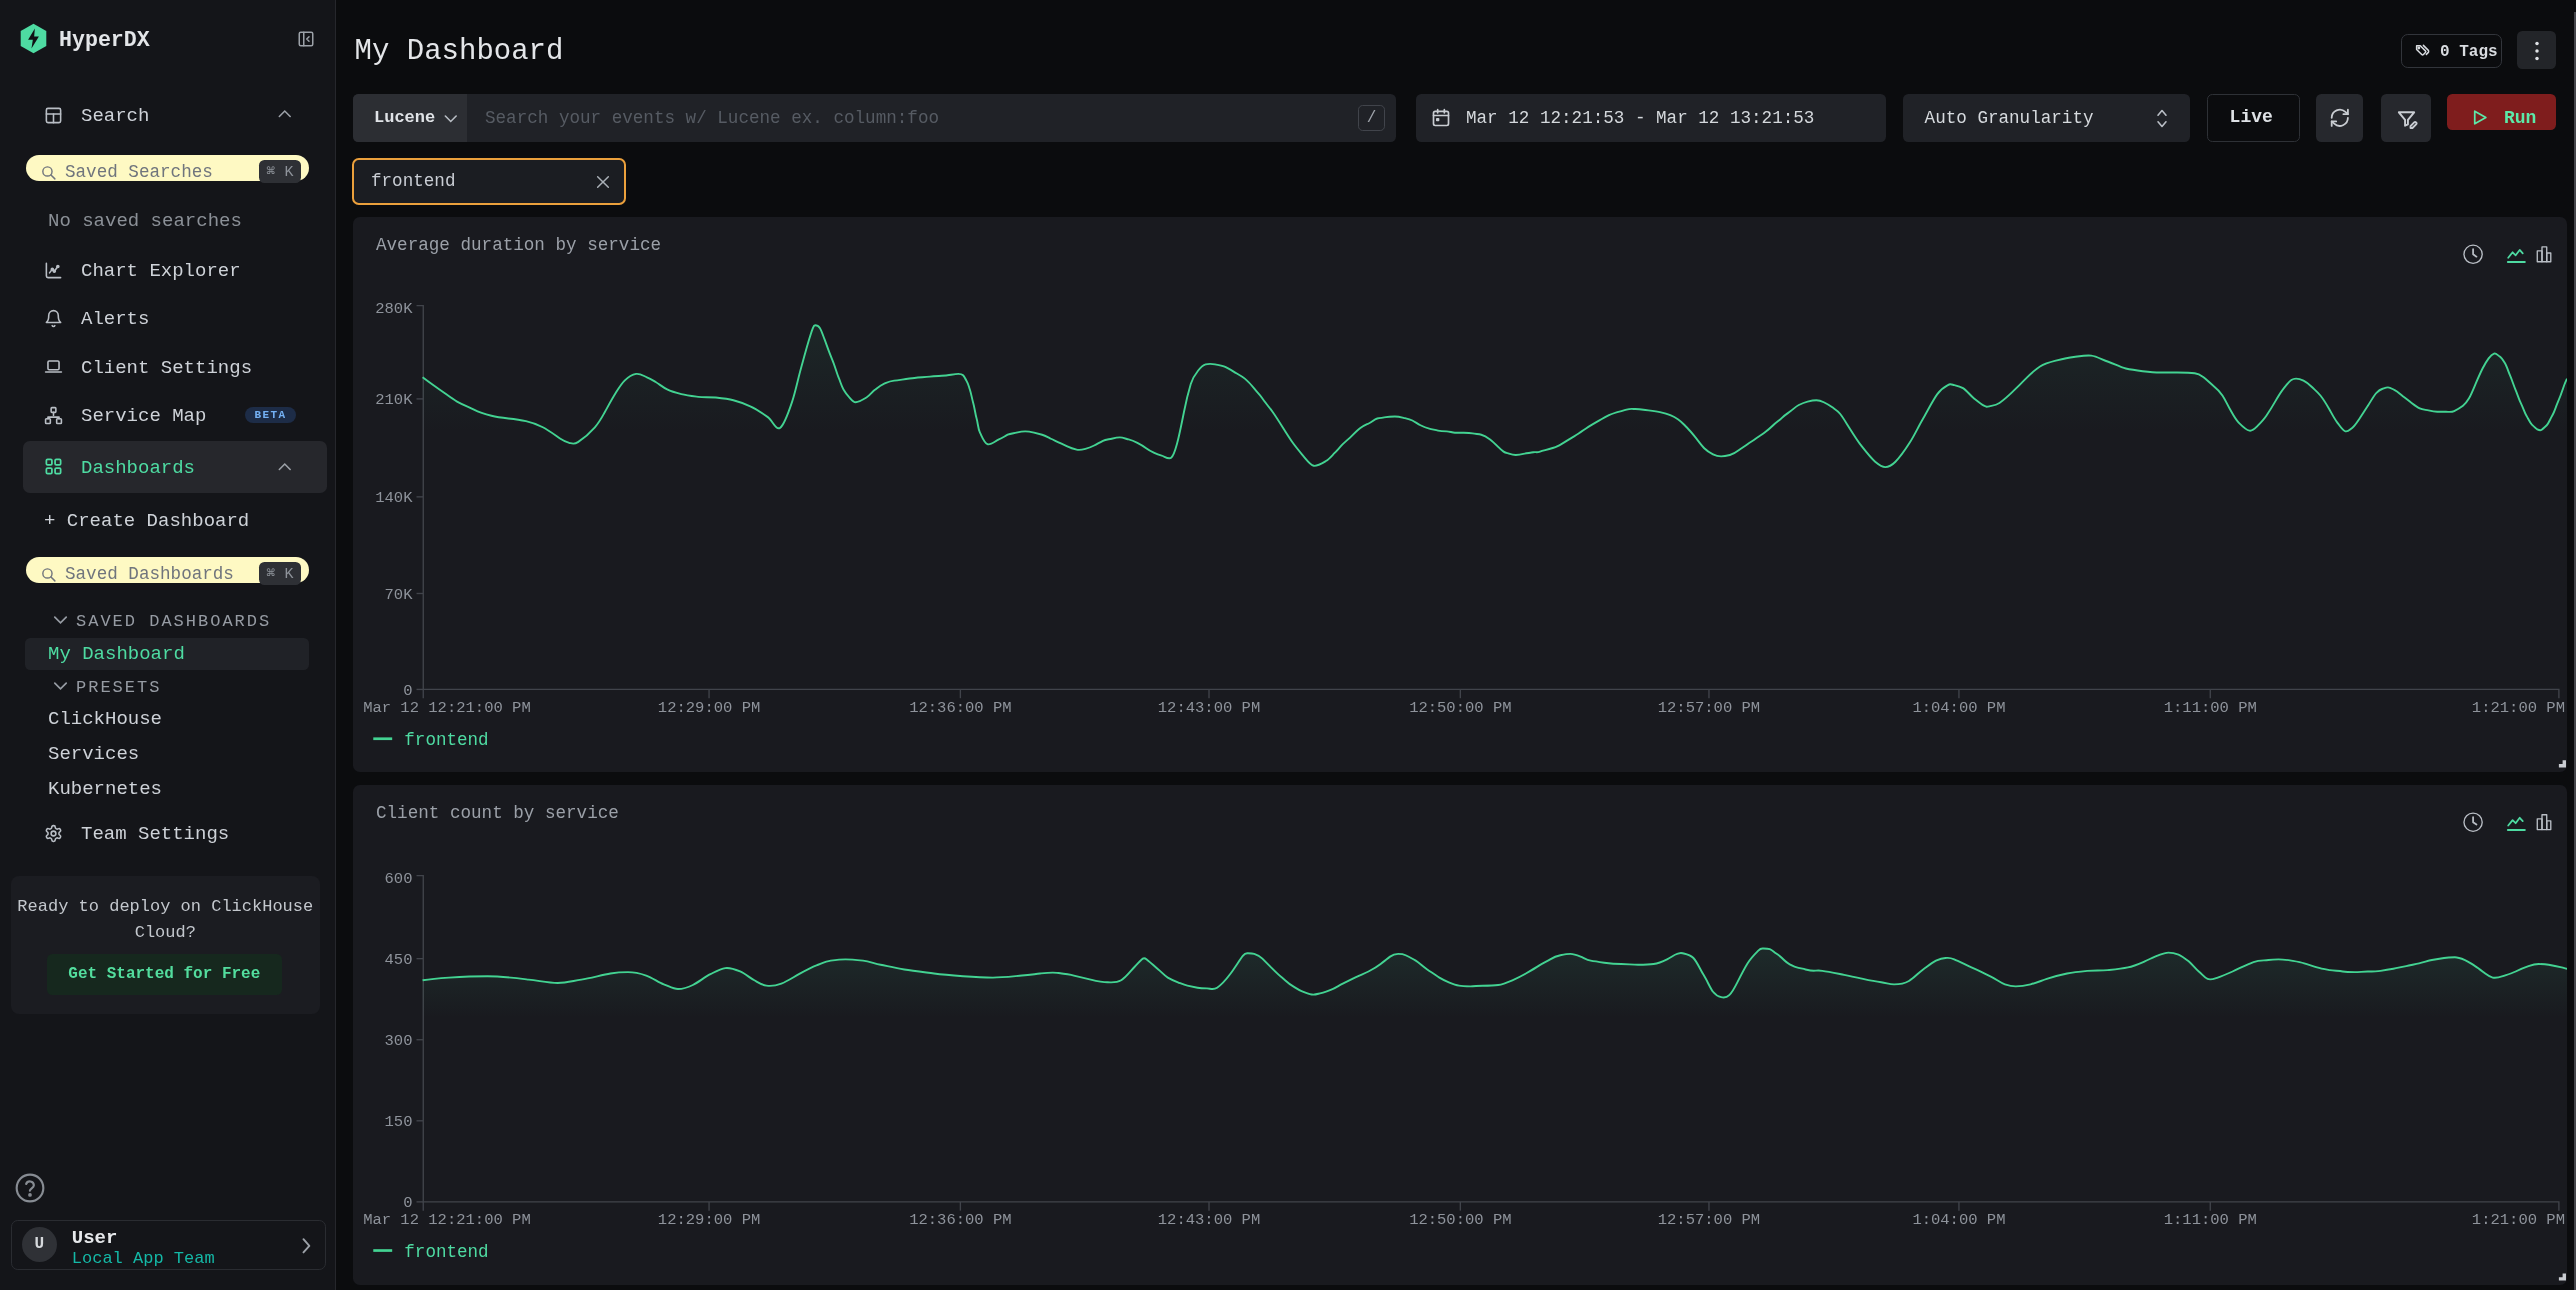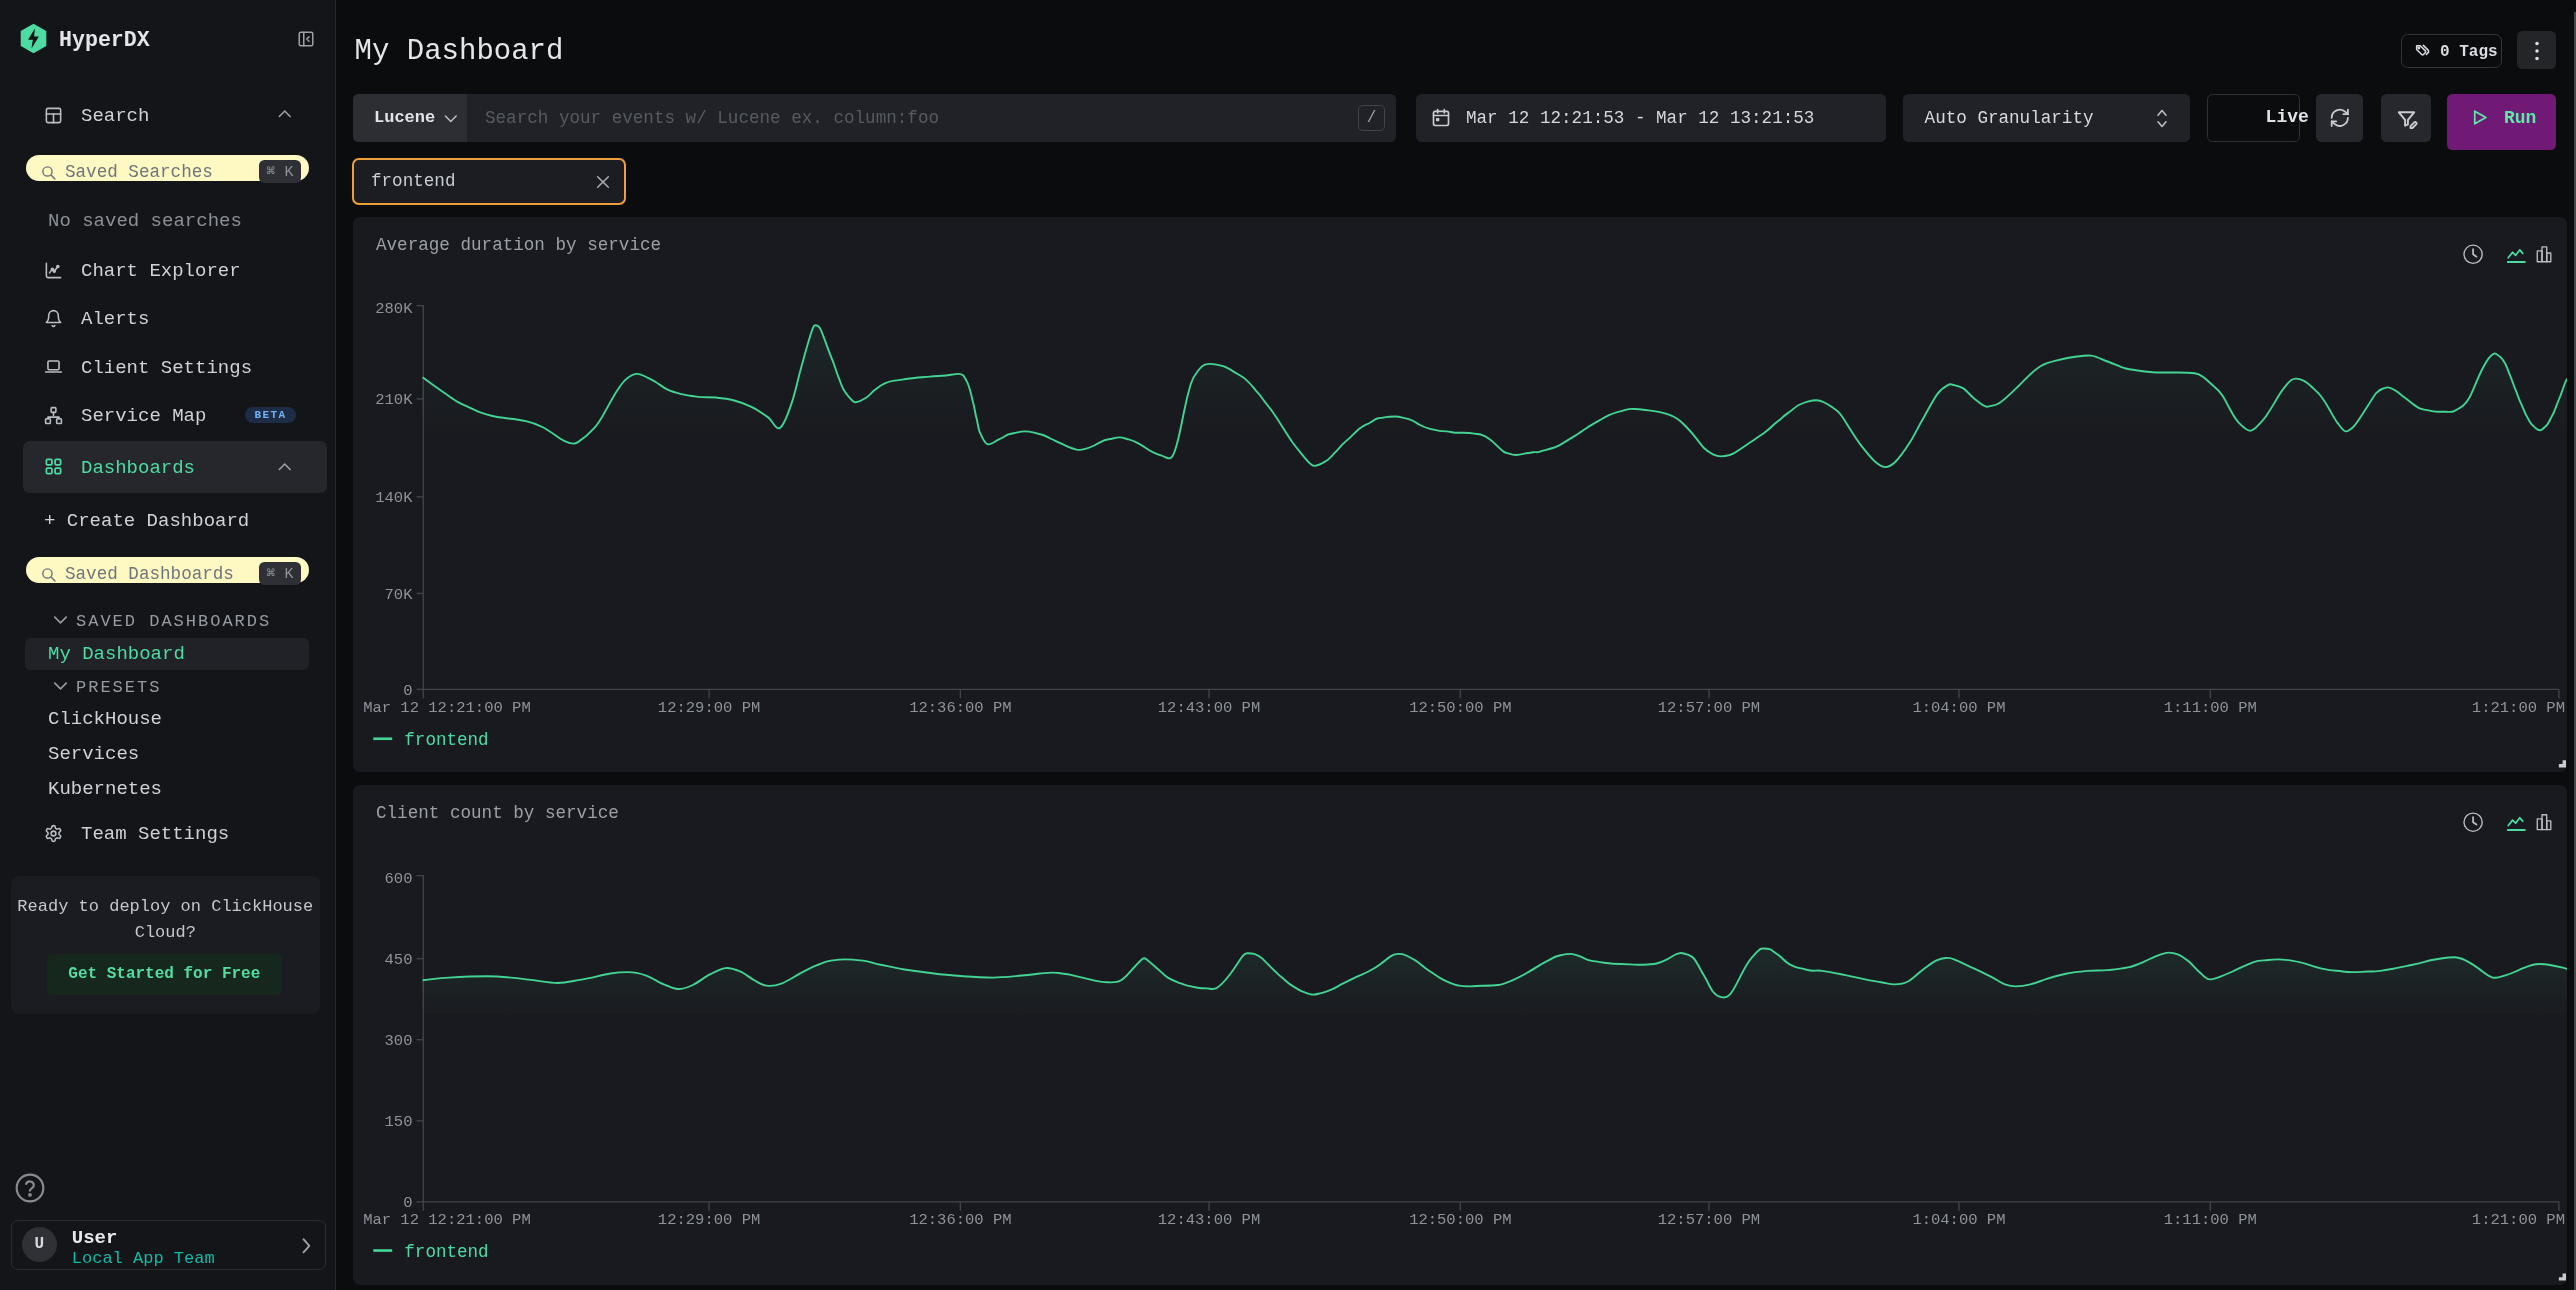--- a/index.html
+++ b/index.html
@@ -203,40 +203,40 @@
 
   <div class="abs" style="left:1566px;top:94px;width:287px;height:48px;background:#202227;border-radius:5.4px;">
     <div class="abs ctrl-text" style="left:21.6px;top:13.5px;color:#d6dade;">Auto Granularity</div>
     <svg class="abs" style="left:253px;top:13px" width="12" height="23" viewBox="0 0 18 34" fill="none" stroke="#b9bec5" stroke-width="2.4" stroke-linecap="round" stroke-linejoin="round">
         <path d="M3 12 L9 5 L15 12"></path>
         <path d="M3 22 L9 29 L15 22"></path>
       </svg>
   </div>
 
   <div class="abs" style="left:1870px;top:94px;width:93px;height:48px;border:1.4px solid #2e3136;border-radius:5.4px;">
-    <div class="abs" style="left:21.6px;top:12px;font-size:18px;font-weight:bold;color:#dfe2e6;margin-left:36px;">Live</div>
+    <div class="abs" style="left:21.6px;top:12px;font-size:18px;font-weight:bold;color:#dfe2e6;">Live</div>
   </div>
 
   <div class="abs" style="left:1979px;top:94px;width:47px;height:48px;background:#26282d;border-radius:5.4px;">
     <svg class="abs" style="left:13px;top:13px" width="21.6" height="21.6" viewBox="0 0 24 24" fill="none" stroke="#c9cdd2" stroke-width="2" stroke-linecap="round" stroke-linejoin="round">
       <path d="M3 12a9 9 0 0 1 15.2-6.5L21 8"></path>
         <path d="M21 3v5h-5"></path>
         <path d="M21 12a9 9 0 0 1-15.2 6.5L3 16"></path>
         <path d="M3 21v-5h5"></path>
     </svg>
   </div>
 
   <div class="abs" style="left:2044px;top:94px;width:50px;height:48px;background:#26282d;border-radius:5.4px;">
     <svg class="abs" style="left:13.5px;top:13px" width="23" height="23" viewBox="0 0 24 24" fill="none" stroke="#c9cdd2" stroke-width="2" stroke-linecap="round" stroke-linejoin="round">
       <path d="M13.5 17.6v-4.1L20 5.5H4l6.5 8v6l3-1.4"></path>
         <path d="M16.2 19.9l3.8-3.8a1.4 1.4 0 0 1 2 2l-3.8 3.8h-2z"></path>
     </svg>
   </div>
 
-  <div class="abs" style="left:2110px;top:94px;width:109px;height:56px;background:#701a75;border-radius:5.4px;">
+  <div class="abs" style="left:2110px;top:94px;width:109px;height:36px;background:#7f1d1d;border-radius:5.4px;">
     <svg class="abs" style="left:23px;top:14px" width="19" height="19" viewBox="0 0 24 24" fill="none" stroke="#5ce8a8" stroke-width="2.2" stroke-linejoin="round">
         <path d="M6 4l14 8-14 8z"></path>
       </svg>
     <div class="abs" style="left:57px;top:14px;font-size:18px;font-weight:bold;color:#5ce8a8;">Run</div>
   </div>
 
   <div class="abs" style="left:15px;top:158px;width:274px;height:47px;background:#1b1d22;border:2.7px solid #eba03c;border-radius:6.8px;">
     <div class="abs" style="left:17px;top:10.8px;font-size:17.6px;color:#c9cdd4;">frontend</div>
     <svg class="abs" style="left:241px;top:14px" width="16" height="16" viewBox="0 0 24 24" fill="none" stroke="#aab0b7" stroke-width="2.2" stroke-linecap="round">
         <path d="M4 4 L20 20"></path>

